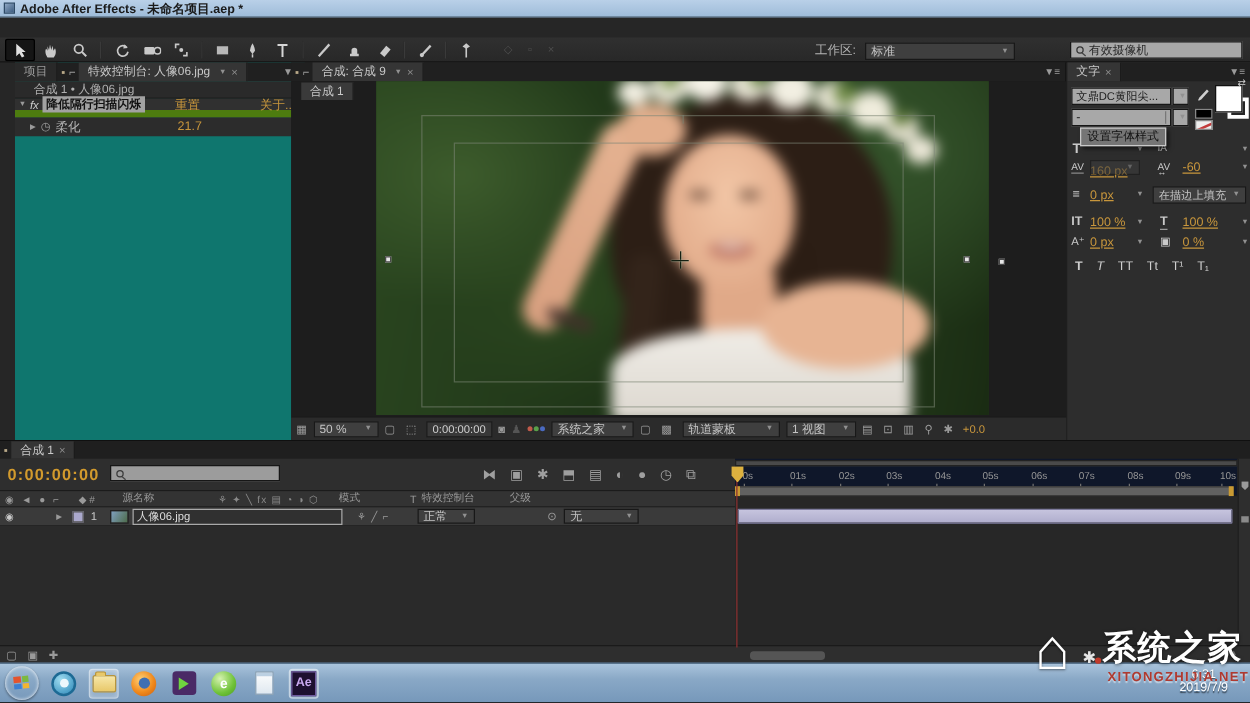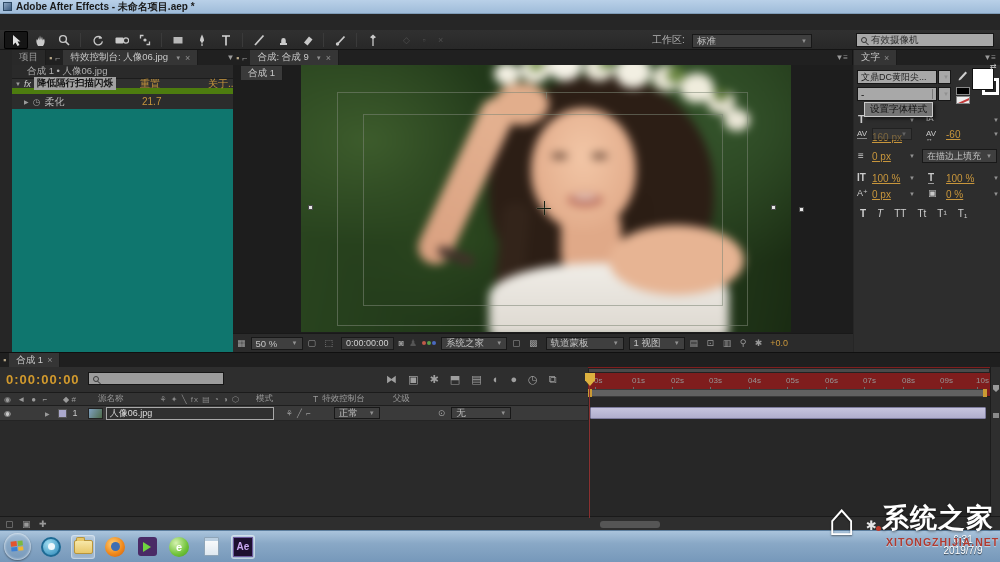--- a/index.html
+++ b/index.html
@@ -357,21 +357,21 @@
     </div>
 
     <div class="abs" style="left:0;top:14px;width:588px;height:26px;background:#2e2e2e;border-bottom:1px solid #1b1b1b">
       <span style="position:absolute;left:6px;top:5px;color:#d29a2d;font-size:13px;font-weight:bold;letter-spacing:1px">0:00:00:00</span>
       <div class="row light" style="position:absolute;left:88px;top:5px;width:136px;height:13px;padding:0 4px;background:#9c9c9c">
         <span class="mag" style="border-color:#3a3a3a"></span>
       </div>
       <span style="position:absolute;left:386px;top:6px;color:#9f9f9f;font-size:11px;letter-spacing:4px">⧓  ▣ ✱  ⬒ ▤ ◐  ● ◷ ⧉</span>
     </div>
 
-    <div class="abs" style="left:588px;top:14px;width:402px;height:30px;background:#7f1d1d;border-bottom:1px solid #1b1b1b">
+    <div class="abs" style="left:588px;top:14px;width:402px;height:30px;background:#0f172a;border-bottom:1px solid #1b1b1b">
       <div class="abs" style="left:0;top:1px;width:402px;height:5px;background:#4a4a4a;border:1px solid #222"></div>
       <span class="tick" style="left:6px;top:9px">0s</span>
       <span class="tick" style="left:44px;top:9px">01s</span>
       <span class="tick" style="left:83px;top:9px">02s</span>
       <span class="tick" style="left:121px;top:9px">03s</span>
       <span class="tick" style="left:160px;top:9px">04s</span>
       <span class="tick" style="left:198px;top:9px">05s</span>
       <span class="tick" style="left:237px;top:9px">06s</span>
       <span class="tick" style="left:275px;top:9px">07s</span>
       <span class="tick" style="left:314px;top:9px">08s</span>
@@ -380,21 +380,21 @@
 
       <div class="abs" style="left:2px;top:22px;width:396px;height:8px;background:#616161;border:1px solid #3a3a3a"></div>
       <span class="abs" style="left:0;top:22px;width:4px;height:8px;background:#c99a33"></span>
       <span class="abs" style="left:395px;top:22px;width:4px;height:8px;background:#c99a33"></span>
     </div>
 
     <div class="abs row" style="left:0;top:40px;width:588px;height:13px;background:#333;border-bottom:1px solid #1e1e1e;font-size:8.5px;color:#9a9a9a">
       <span style="padding-left:4px;letter-spacing:2px;font-size:8px">◉ ◄ ● ⌐</span>
       <span style="padding-left:14px;font-size:8px">◆  #</span>
       <span style="padding-left:22px">源名称</span>
-      <span style="padding-left:36px;letter-spacing:1px;font-size:8px;color:#8a8a8a">⚘ ✦ ╲ fx ▤ ◔ ◑ ⬡</span>
+      <span style="padding-left:51px;letter-spacing:1px;font-size:8px;color:#8a8a8a">⚘ ✦ ╲ fx ▤ ◔ ◑ ⬡</span>
       <span style="padding-left:16px">模式</span>
       <span style="padding-left:40px">T</span>
       <span style="padding-left:4px">特效控制台</span>
       <span style="padding-left:28px">父级</span>
     </div>
 
     <div class="abs row" style="left:0;top:53px;width:588px;height:15px;background:#3a3a3a;border-bottom:1px solid #242424;font-size:9px">
       <span style="padding-left:4px;color:#c9c9c9;font-size:8px">◉</span>
       <span style="padding-left:34px;color:#9a9a9a;font-size:6px">▶</span>
       <span style="margin-left:8px;width:9px;height:9px;background:#aaa8cc;border:1px solid #555;display:inline-block"></span>

